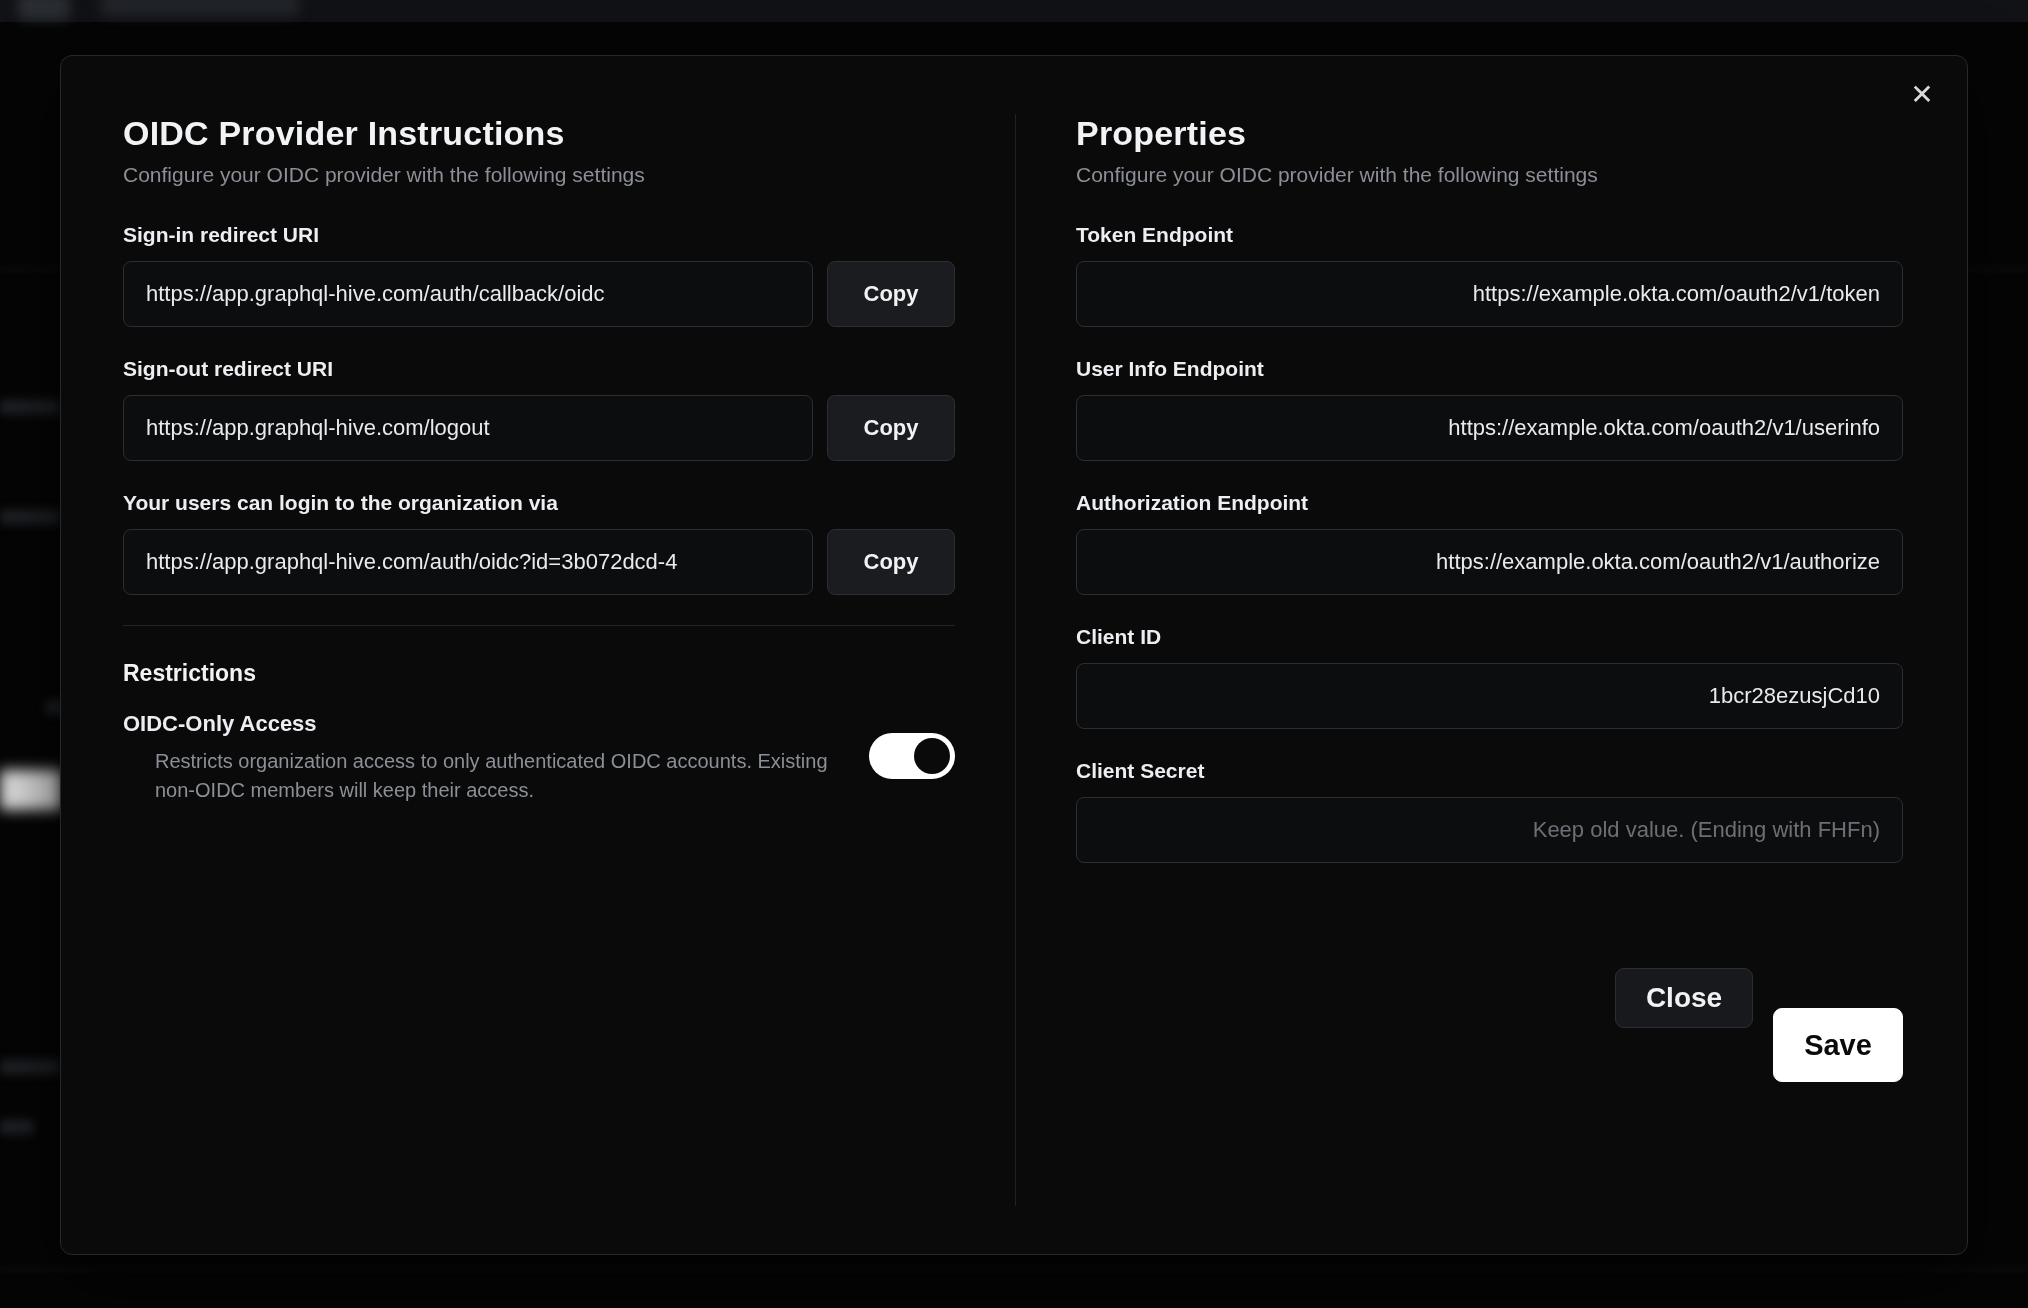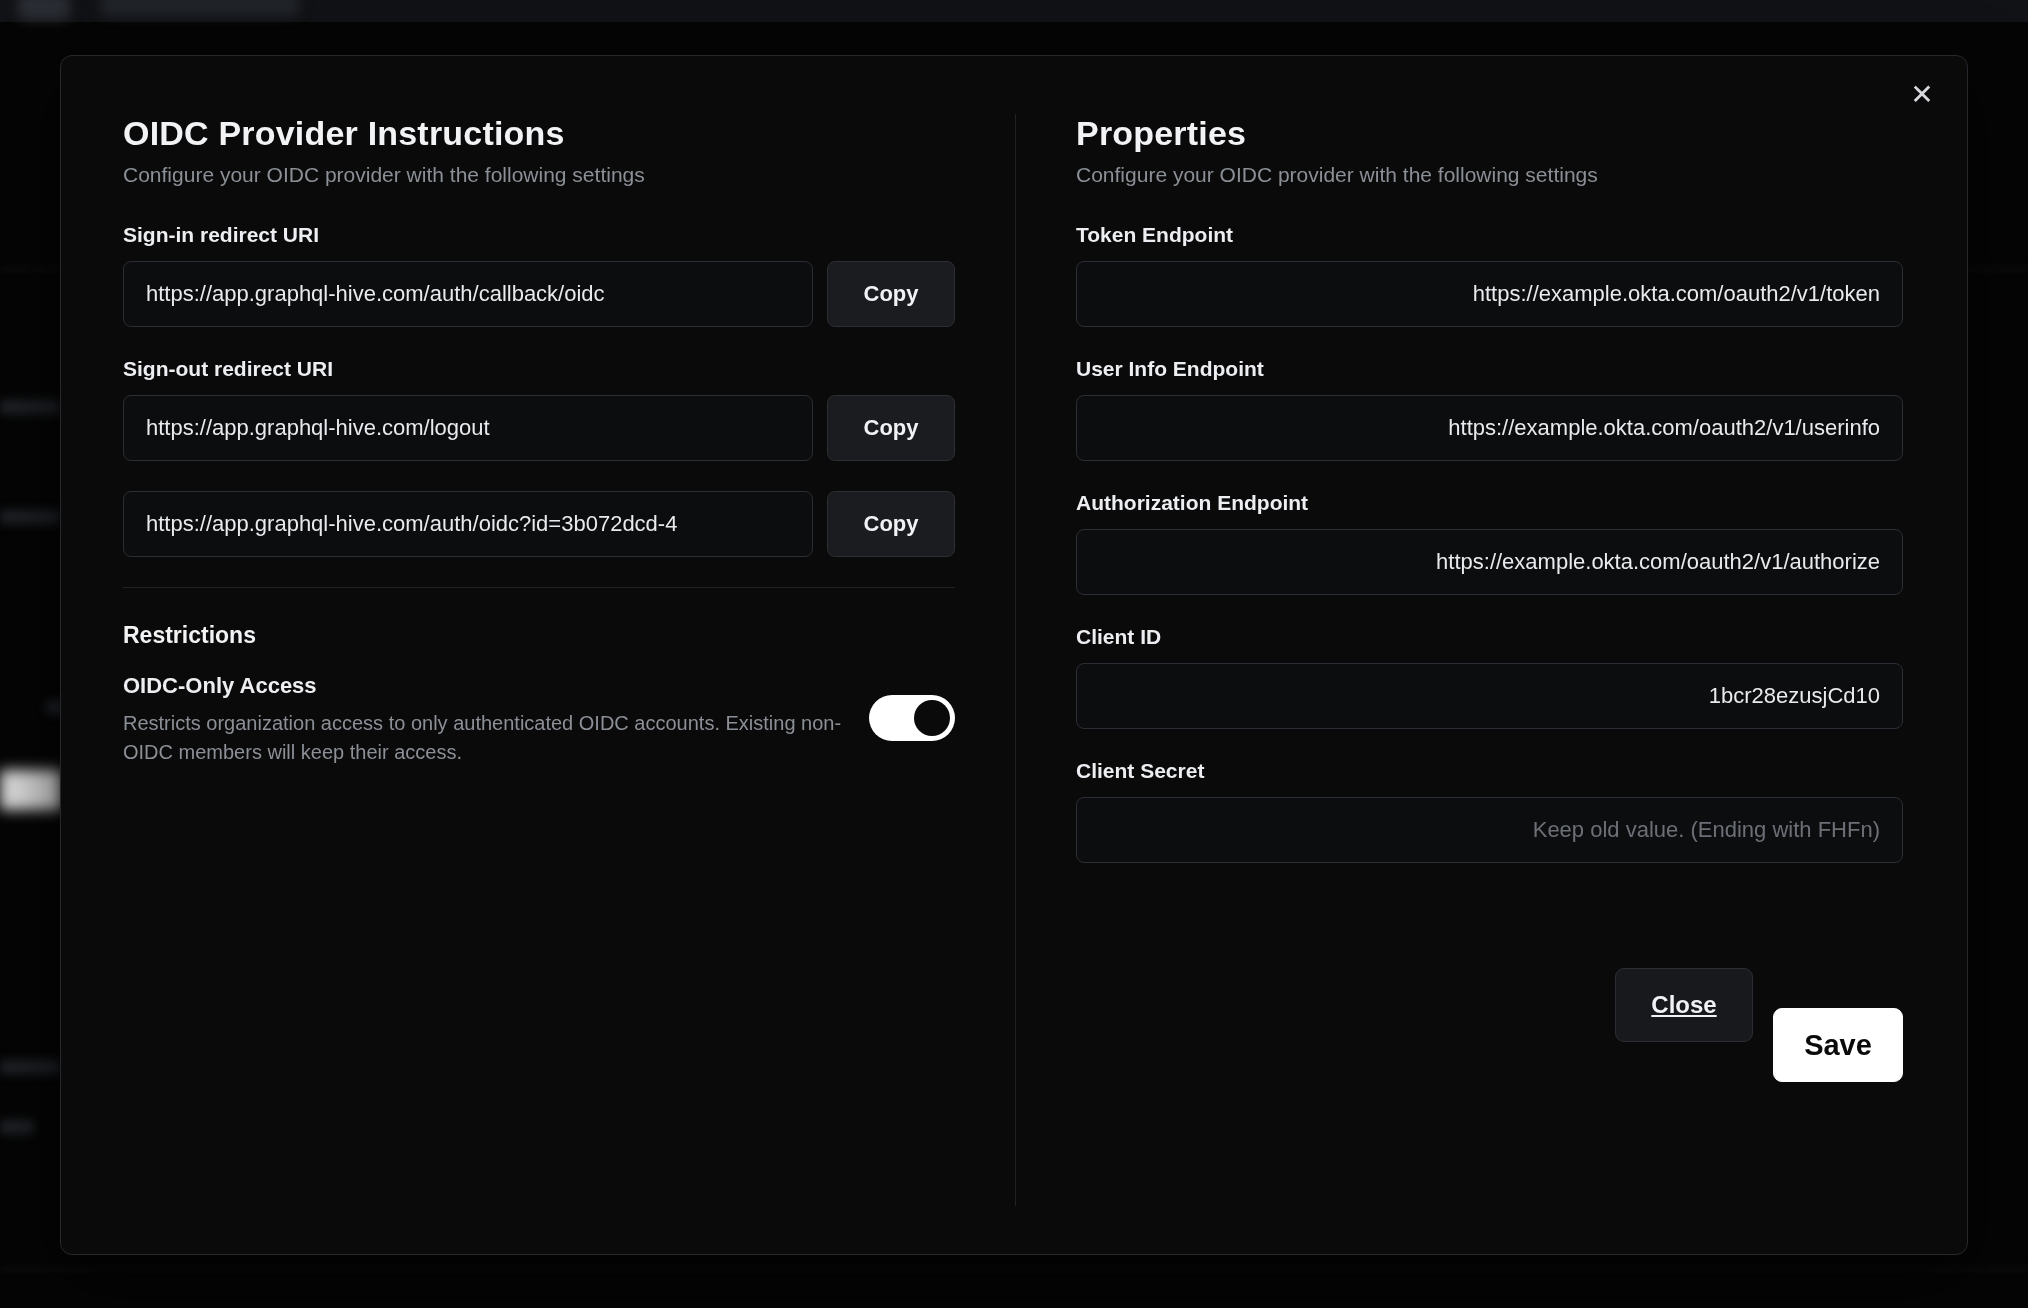--- a/index.html
+++ b/index.html
@@ -189,20 +189,21 @@
   .toggle-title {
     font-size: 22px;
     font-weight: 700;
     color: #eceef1;
     margin-bottom: 10px;
   }
   .toggle-desc {
     font-size: 20px;
     color: #8b8f96;
     line-height: 1.45;
+    margin-left: 32px;
   }
   .switch {
     flex: none;
     width: 86px;
     height: 46px;
     border-radius: 23px;
     background: #ffffff;
     position: relative;
     cursor: pointer;
     border: none;
@@ -224,30 +225,29 @@
 
   .footer-actions {
     position: absolute;
     right: 64px;
     bottom: 172px;
     display: flex;
     gap: 20px;
   }
   .btn-close {
     min-width: 138px;
-    height: 74px;
+    height: 60px;
     background: #17191d;
     border: 1px solid #2b2e34;
     border-radius: 9px;
     color: #f0f2f4;
-    font-size: 24px;
-    font-weight: 700;
-    cursor: pointer;
-    font-family: "Liberation Sans", sans-serif;
-    text-decoration: underline;
+    font-size: 28px;
+    font-weight: 700;
+    cursor: pointer;
+    font-family: "Liberation Sans", sans-serif;
   }
   .btn-save {
     min-width: 130px;
     height: 74px;
     background: #ffffff;
     border: 1px solid #ffffff;
     border-radius: 9px;
     color: #0a0a0b;
     font-size: 29px;
     font-weight: 700;
@@ -293,20 +293,21 @@
 
       <div>
         <div class="field-label">Sign-out redirect URI</div>
         <div class="field-row">
           <input class="text-input" type="text" readonly="" value="https://app.graphql-hive.com/logout" style="">
           <button class="copy-btn">Copy</button>
         </div>
       </div>
 
       <div>
+        <div class="field-label">Your users can login to the organization via</div>
         <div class="field-row">
           <input class="text-input" type="text" readonly="" value="https://app.graphql-hive.com/auth/oidc?id=3b072dcd-4" style="">
           <button class="copy-btn">Copy</button>
         </div>
       </div>
 
       <div class="divider"></div>
 
       <h3 class="sub-title">Restrictions</h3>
 

